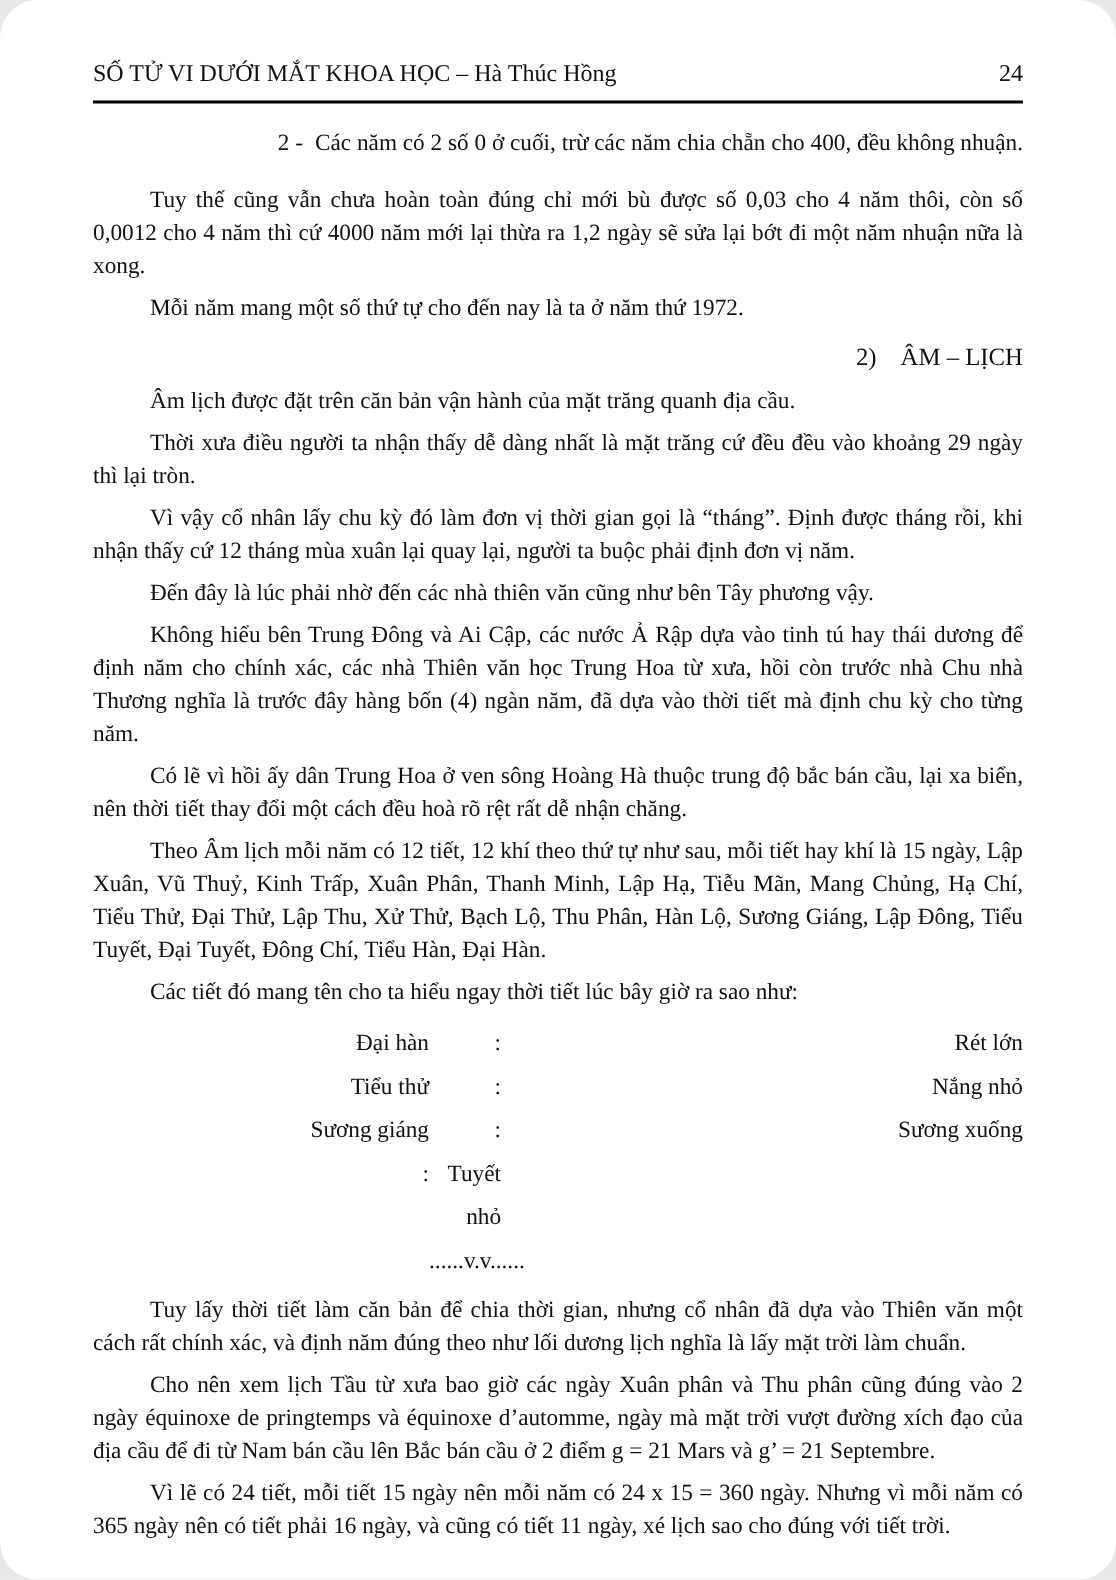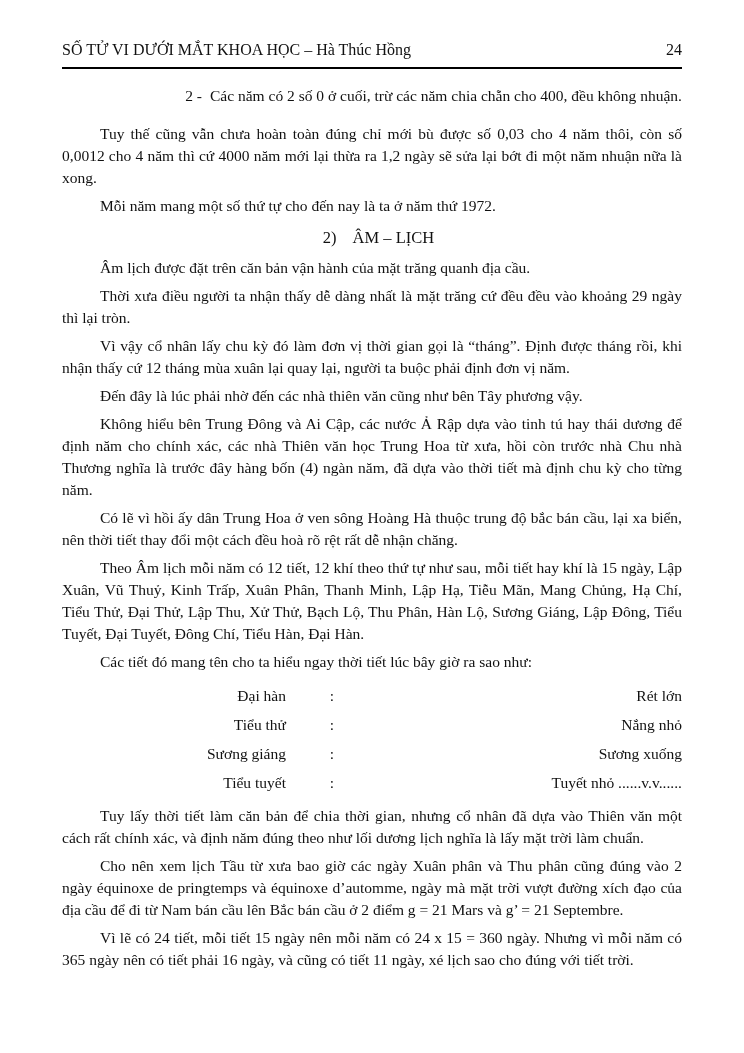--- a/index.html
+++ b/index.html
@@ -10,20 +10,21 @@
   .page {
     width: 744px;
     height: 1053px;
     margin: 0 auto;
     background: #ffffff;
     color: #111111;
     font-family: "Liberation Serif", "DejaVu Serif", serif;
     box-sizing: border-box;
     padding: 40px 62px 0 62px;
     overflow: hidden;
+    border-radius: 25px;
   }
   .header {
     display: flex;
     justify-content: space-between;
     align-items: baseline;
     font-size: 16px;
     line-height: 20px;
   }
   .header-rule {
     border: none;
@@ -46,21 +47,21 @@
   }
   .para {
     margin: 6px 0;
     text-indent: 38px;
   }
   .section-heading {
     font-size: 16.5px;
     font-weight: normal;
     margin: 10px 0 8px 0;
     padding-left: 13px;
-    text-align: center;
+    text-align: right;
   }
   .section-heading .sec-num {
     margin-right: 16px;
   }
   .glossary {
     margin: 8px 0 8px 88px;
   }
   .glossary-row {
     display: grid;
     grid-template-columns: 112px 48px auto;
@@ -109,21 +110,20 @@
         <span>Tiểu thử</span>
         <span>:</span>
         <span>Nắng nhỏ</span>
       </div>
       <div class="glossary-row">
         <span>Sương giáng</span>
         <span>:</span>
         <span>Sương xuống</span>
       </div>
       <div class="glossary-row">
-        <span>Tiểu tuyết</span>
         <span>:</span>
         <span>Tuyết nhỏ ......v.v......</span>
       </div>
     </div>
 
     <p class="para">Tuy lấy thời tiết làm căn bản để chia thời gian, nhưng cổ nhân đã dựa vào Thiên văn một cách rất chính xác, và định năm đúng theo như lối dương lịch nghĩa là lấy mặt trời làm chuẩn.</p>
     <p class="para">Cho nên xem lịch Tầu từ xưa bao giờ các ngày Xuân phân và Thu phân cũng đúng vào 2 ngày équinoxe de pringtemps và équinoxe d’automme, ngày mà mặt trời vượt đường xích đạo của địa cầu để đi từ Nam bán cầu lên Bắc bán cầu ở 2 điểm g = 21 Mars và g’ = 21 Septembre.</p>
     <p class="para">Vì lẽ có 24 tiết, mỗi tiết 15 ngày nên mỗi năm có 24 x 15 = 360 ngày. Nhưng vì mỗi năm có 365 ngày nên có tiết phải 16 ngày, và cũng có tiết 11 ngày, xé lịch sao cho đúng với tiết trời.</p>
 
   </div>

